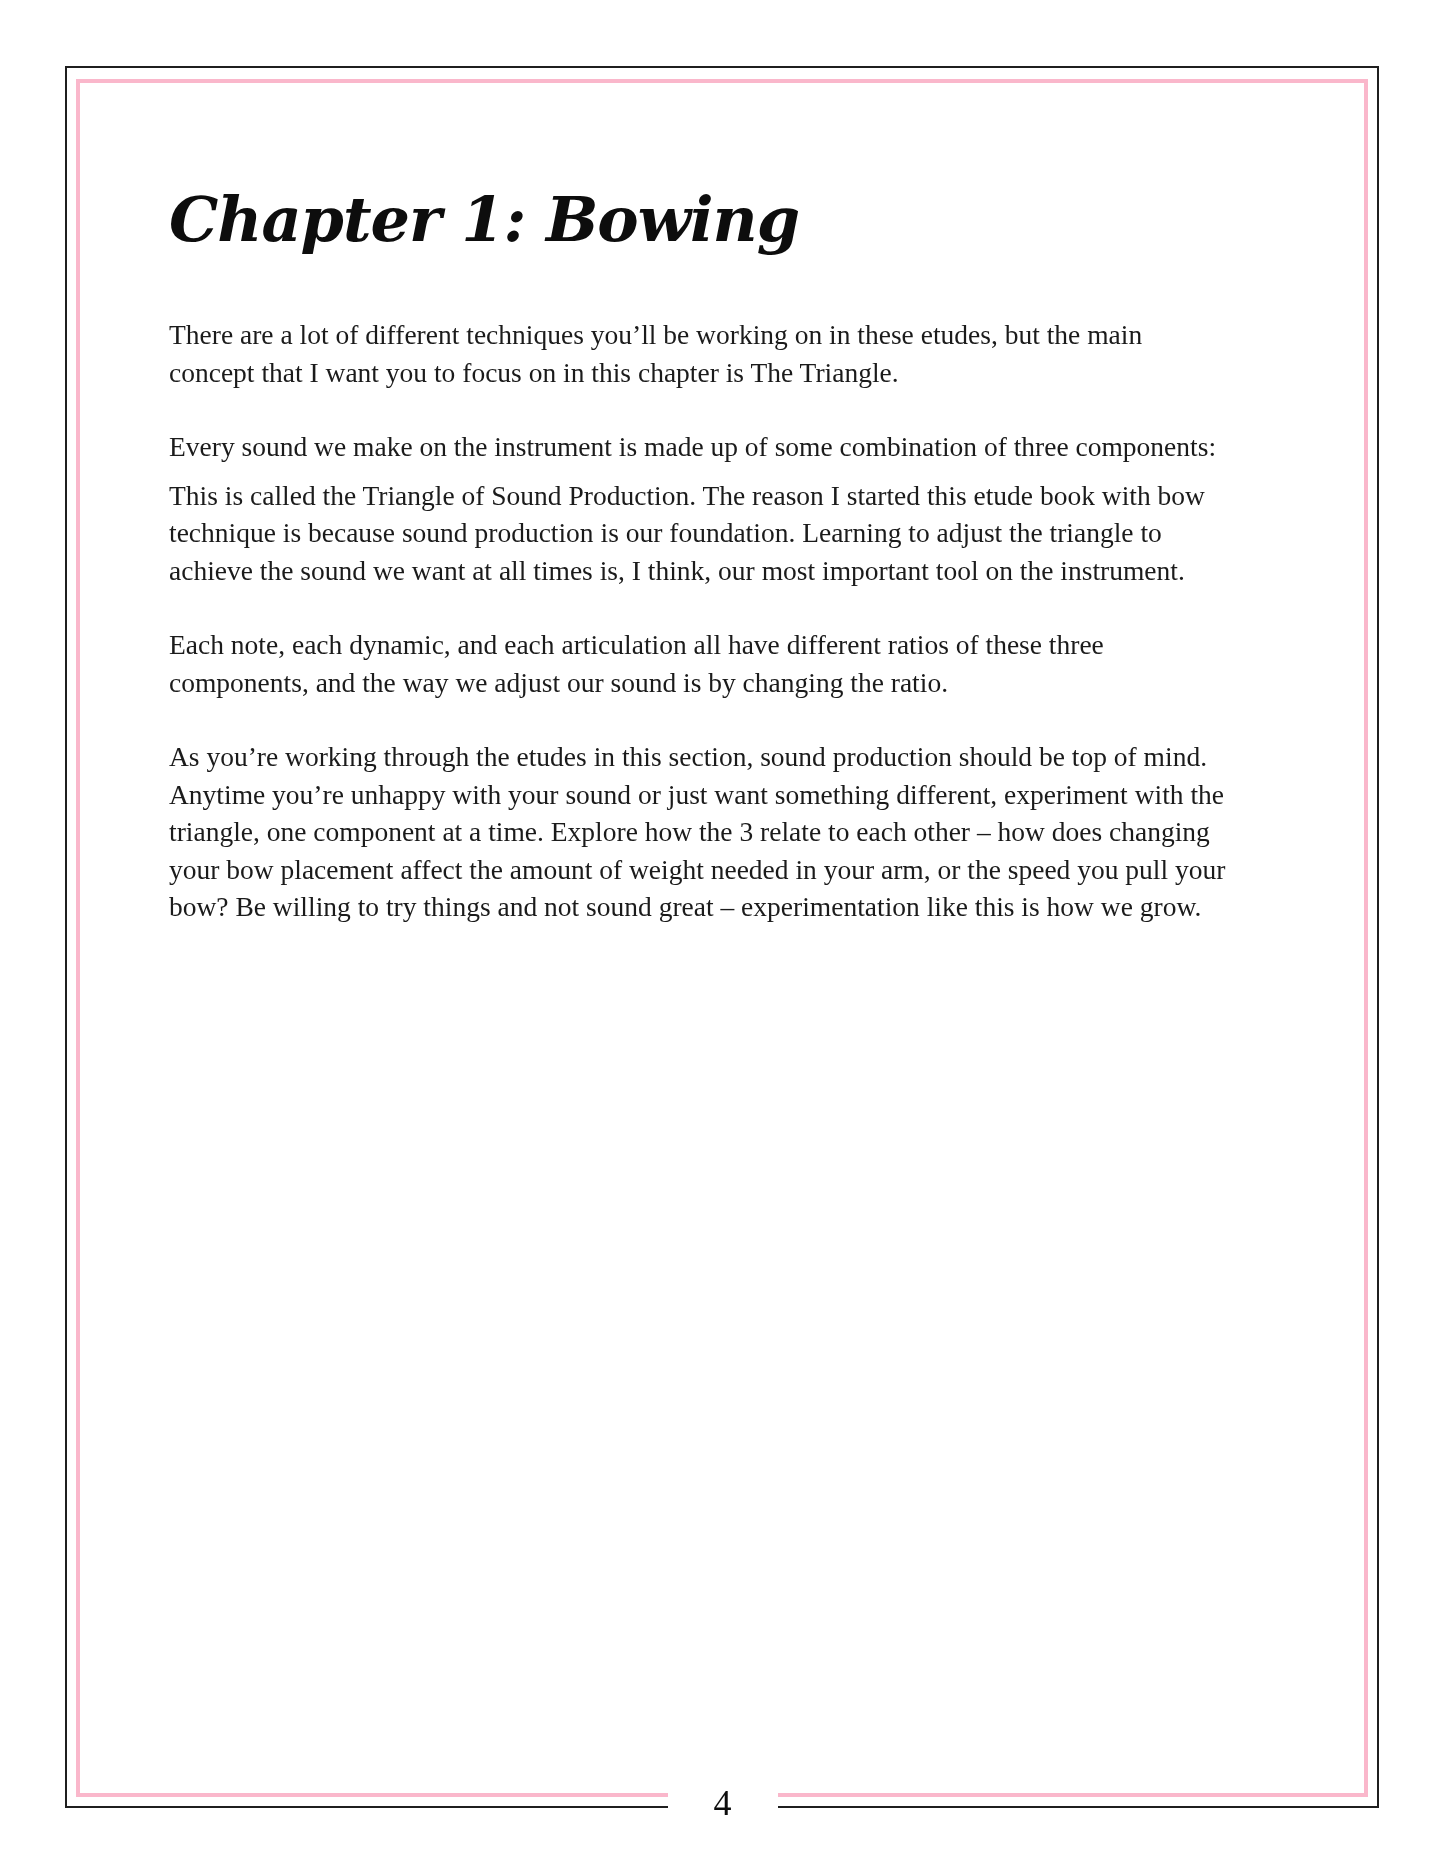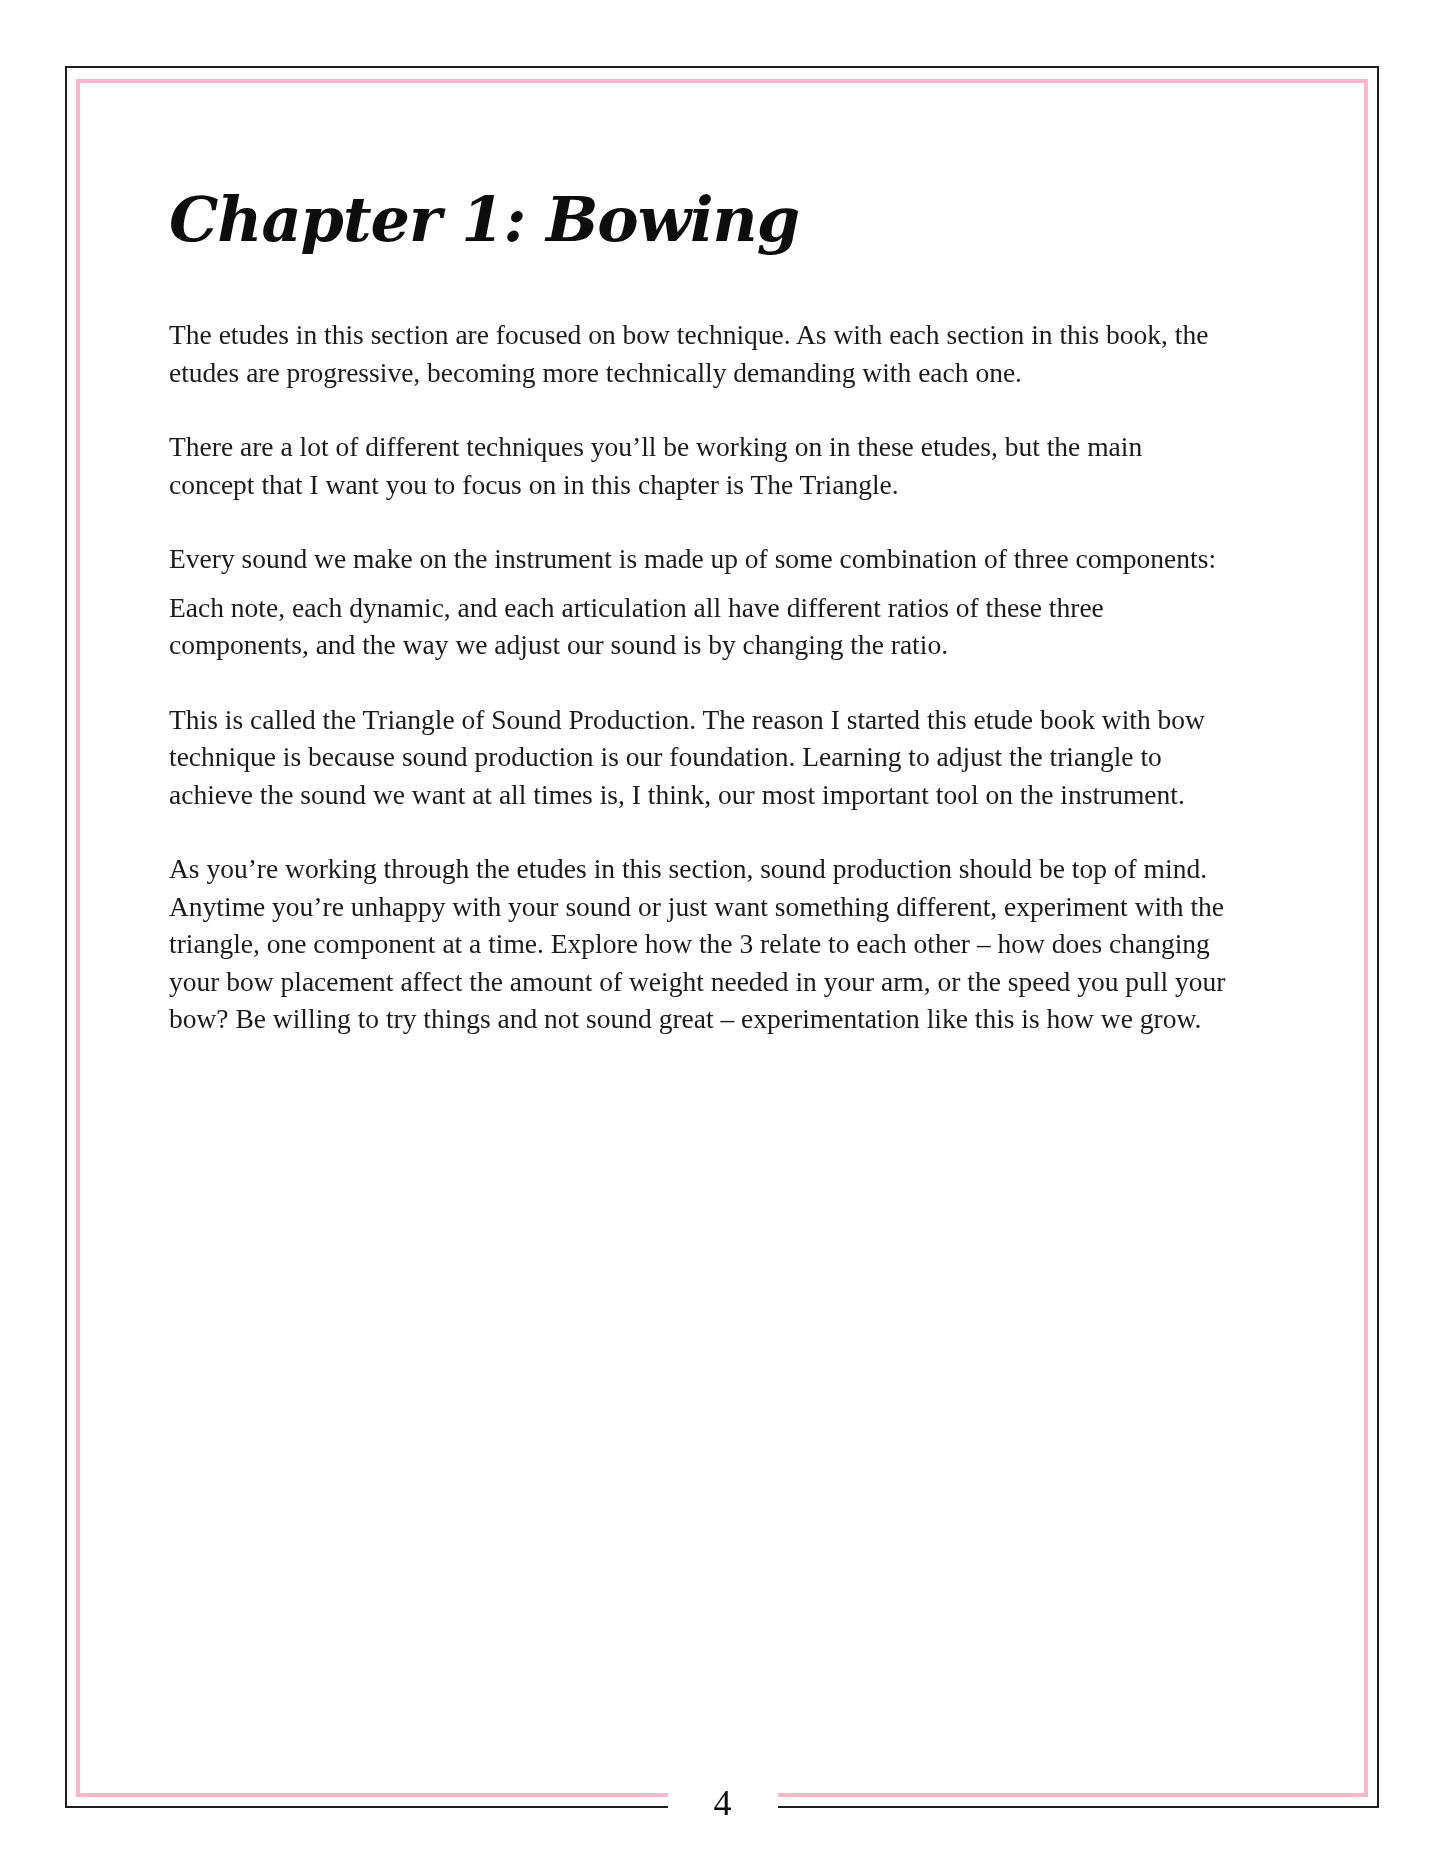--- a/index.html
+++ b/index.html
@@ -85,30 +85,29 @@
 
 <div class="page">
 
   <div class="border-outer"></div>
   <div class="border-inner"></div>
 
   <div class="content">
 
     <h1 class="chapter-title">Chapter 1: Bowing</h1>
 
-    <p class="body-para">The etudes in this section are focused on bow technique. As with each section in this book, the etudes are progressive, becoming more technically demanding with each one.</p>
 
     <p class="body-para">There are a lot of different techniques you’ll be working on in these etudes, but the main concept that I want you to focus on in this chapter is The Triangle.</p>
 
     <p class="body-para no-gap">Every sound we make on the instrument is made up of some combination of three components:</p>
 
 
+    <p class="body-para">This is called the Triangle of Sound Production. The reason I started this etude book with bow technique is because sound production is our foundation. Learning to adjust the triangle to achieve the sound we want at all times is, I think, our most important tool on the instrument.</p>
+
     <p class="body-para">Each note, each dynamic, and each articulation all have different ratios of these three components, and the way we adjust our sound is by changing the ratio.</p>
-
-    <p class="body-para">This is called the Triangle of Sound Production. The reason I started this etude book with bow technique is because sound production is our foundation. Learning to adjust the triangle to achieve the sound we want at all times is, I think, our most important tool on the instrument.</p>
 
     <p class="body-para">As you’re working through the etudes in this section, sound production should be top of mind. Anytime you’re unhappy with your sound or just want something different, experiment with the triangle, one component at a time. Explore how the 3 relate to each other – how does changing your bow placement affect the amount of weight needed in your arm, or the speed you pull your bow? Be willing to try things and not sound great – experimentation like this is how we grow.</p>
 
   </div>
 
   <div class="page-number">4</div>
 
 </div>
 
 </body></html>

